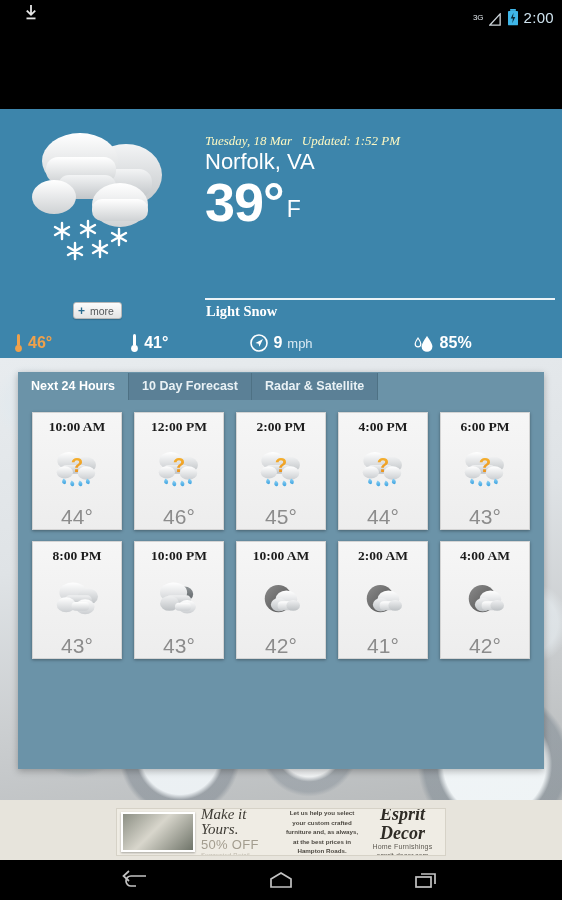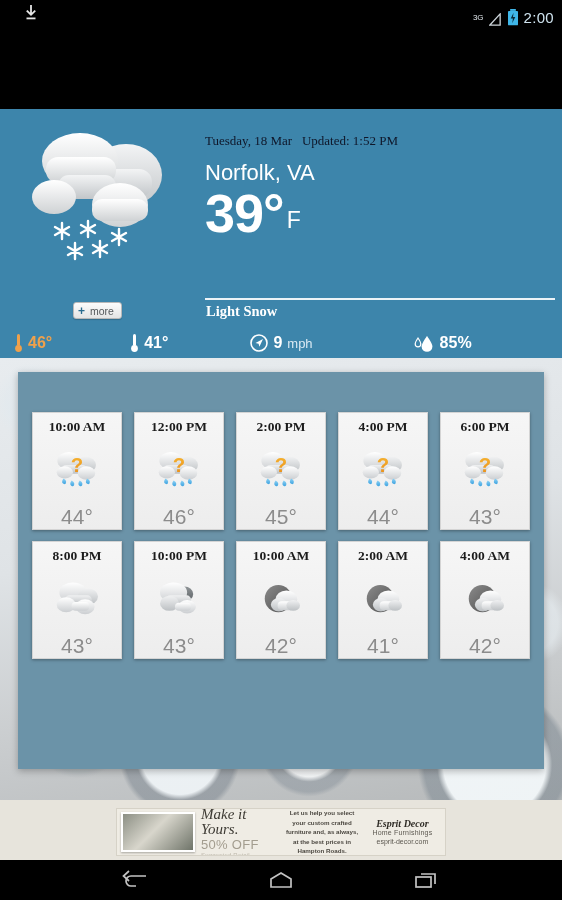--- a/index.html
+++ b/index.html
@@ -78,21 +78,21 @@
     border:1px solid #b9b9b9; border-radius:3px;
     height:17px; padding:0 7px 0 4px;
     display:flex; align-items:center; gap:5px;
     font-size:10.5px; color:#53575a; cursor:pointer;
     box-shadow:0 1px 1px rgba(0,0,0,.18);
   }
   .more-btn .plus{ color:#2b6c8f; font-size:12px; font-weight:bold; line-height:1;}
   .hero-right{ position:absolute; left:205px; top:24px; width:350px; }
   .hero-date{
     font-family:"Liberation Serif", serif;
-    font-size:13px; color:#0f172a; margin-bottom:11px; white-space:nowrap;
+    font-size:13px; color:#fef9c3; white-space:nowrap;font-style:italic;
   }
   .hero-city{ font-size:22px; color:#ffffff; margin-bottom:2px; }
   .hero-temp-row{ display:flex; align-items:flex-end; }
   .hero-temp{ font-size:54px; font-weight:bold; color:#fff; line-height:.96; letter-spacing:-1px;}
   .hero-unit{ font-size:23px; color:#fff; margin-left:3px; padding-bottom:6px; }
   .hero-rule{
     position:absolute; left:205px; top:298px; width:350px; height:2px; background:#ffffff; opacity:.9;
   }
   .hero-cond{
     position:absolute; left:206px; top:303px;
@@ -181,21 +181,21 @@
     border:2px solid #fff; box-shadow:0 1px 2px rgba(0,0,0,.3);
   }
   .ad-mk{ margin-left:6px; width:86px; }
   .ad-mk .l1{ font-family:"Liberation Serif", serif; font-style:italic; font-size:15px; color:#3d3a33; line-height:1;}
   .ad-mk .l2{ font-size:13px; color:#a39d8f; letter-spacing:.3px; }
   .ad-mk .l3{ font-size:6px; color:#bdb8ab; letter-spacing:.2px;}
   .ad-copy{
     width:78px; font-size:6.2px; line-height:1.55; color:#4b4740; text-align:center; font-weight:bold;
   }
   .ad-brand{ width:88px; text-align:center; }
-  .ad-brand .b1{ font-family:"Liberation Serif", serif; font-style:italic; font-weight:bold; font-size:10px; color:#2f2c26; line-height:1.05;}
+  .ad-brand .b1{ font-family:"Liberation Serif", serif; font-style:italic; font-weight:bold; font-size:18px; color:#2f2c26; line-height:1.05;}
   .ad-brand .b2{ font-size:7px; color:#5d5951; letter-spacing:.2px; }
   .ad-brand .b3{ font-size:7px; color:#5d5951; margin-top:2px;}
 
   
   .navbar{
     position:absolute; left:0; bottom:0; width:562px; height:40px; background:#000;
     display:flex; align-items:center; justify-content:center; gap:100px;
   }
   .navbtn{ width:46px; height:30px; display:flex; align-items:center; justify-content:center; cursor:pointer;}
 </style>
@@ -317,20 +317,25 @@
         <path d="M14 2 C14 2 8.6 9.3 8.6 12.4 a5.4 5.4 0 0 0 10.8 0 C19.4 9.3 14 2 14 2 Z" fill="#ffffff"></path>
       </svg>
       <span class="v">85%</span>
     </div>
   </div>
 
   <div class="bgphoto"></div>
 
   <div class="panel">
 
+    <div class="panel-tabs">
+      <div class="ptab active">Next 24 Hours</div>
+      <div class="ptab">10 Day Forecast</div>
+      <div class="ptab">Radar &amp; Satellite</div>
+    </div>
 
     <svg width="0" height="0" style="position:absolute" aria-hidden="true">
       <defs>
         <linearGradient id="wc" x1="0" y1="0" x2="0" y2="1">
           <stop offset="0%" stop-color="#ffffff"></stop>
             <stop offset="100%" stop-color="#cbced1"></stop>
         </linearGradient>
         <linearGradient id="wc2" x1="0" y1="0" x2="0" y2="1">
           <stop offset="0%" stop-color="#f0f1f2"></stop>
             <stop offset="100%" stop-color="#bcc0c3"></stop>

